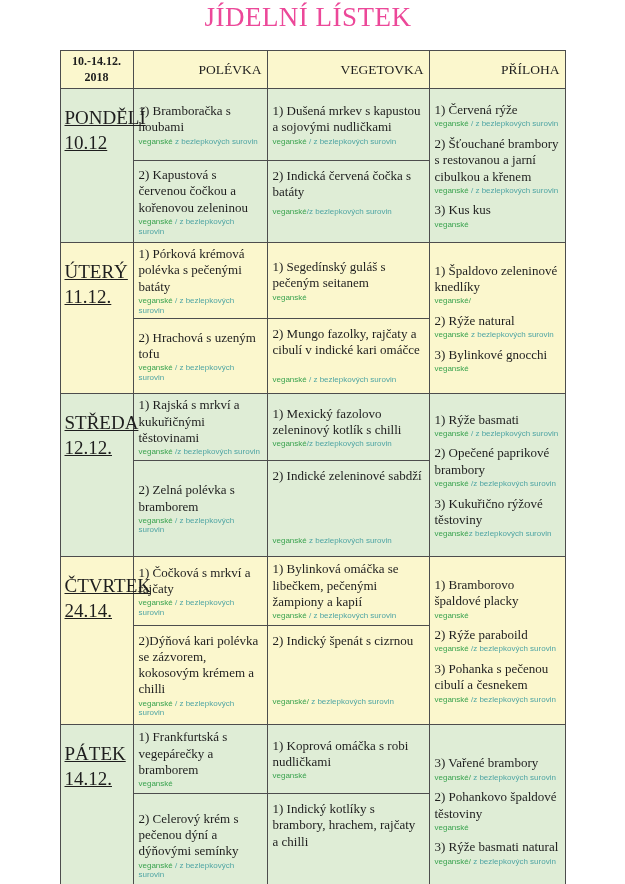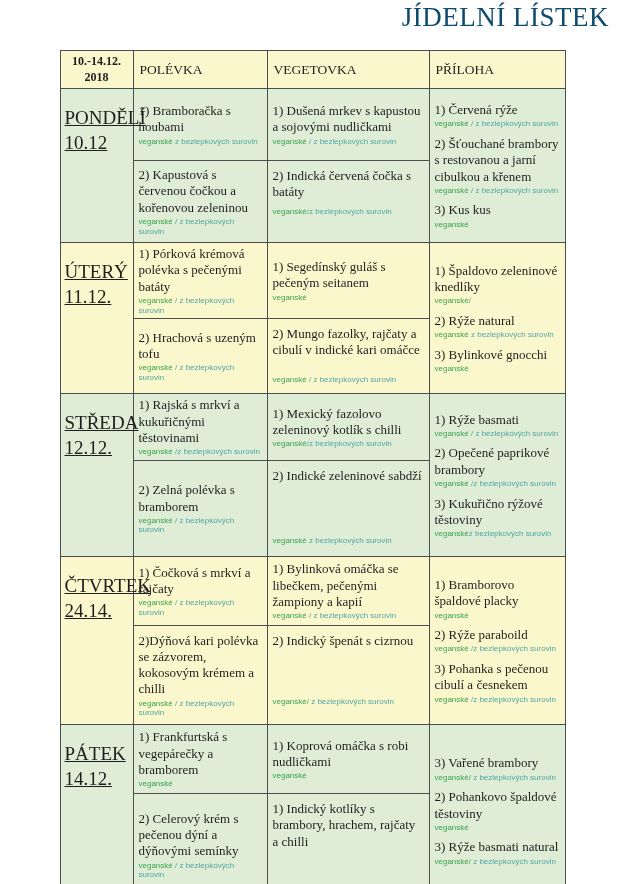--- a/index.html
+++ b/index.html
@@ -5,26 +5,26 @@
   * { box-sizing: border-box; }
   html, body { margin: 0; padding: 0; }
   body {
     width: 625px; height: 884px;
     background: #ffffff;
     font-family: "Liberation Serif", serif;
     color: #1e1e1e;
     overflow: hidden;
   }
   h1.menu-title {
-    margin: 2px 16px 3px 0;
-    text-align: right;
+    margin: 2px 9px 3px 0;
+    text-align: center;
     font-size: 27px;
     font-weight: normal;
     letter-spacing: 0.5px;
-    color: #0c4a6e;
+    color: #ec4899;
     font-family: "Liberation Serif", serif;
   }
   table.menu {
     border-collapse: collapse;
     table-layout: fixed;
     width: 505px;
     margin: 17px auto;
   }
   td {
     border: 1px solid #4d4d4d;
@@ -40,20 +40,21 @@
     text-align: center;
     font-weight: bold;
     font-size: 12px;
     line-height: 1.3;
     vertical-align: middle;
   }
   td.colh {
     font-size: 13.5px;
     vertical-align: middle;
     padding-left: 6px;
+    text-align: right;
   }
 
   
   td.day {
     vertical-align: top;
     padding: 17px 4px;
     font-size: 19px;
     line-height: 1.3;
     text-decoration: underline;
   }

